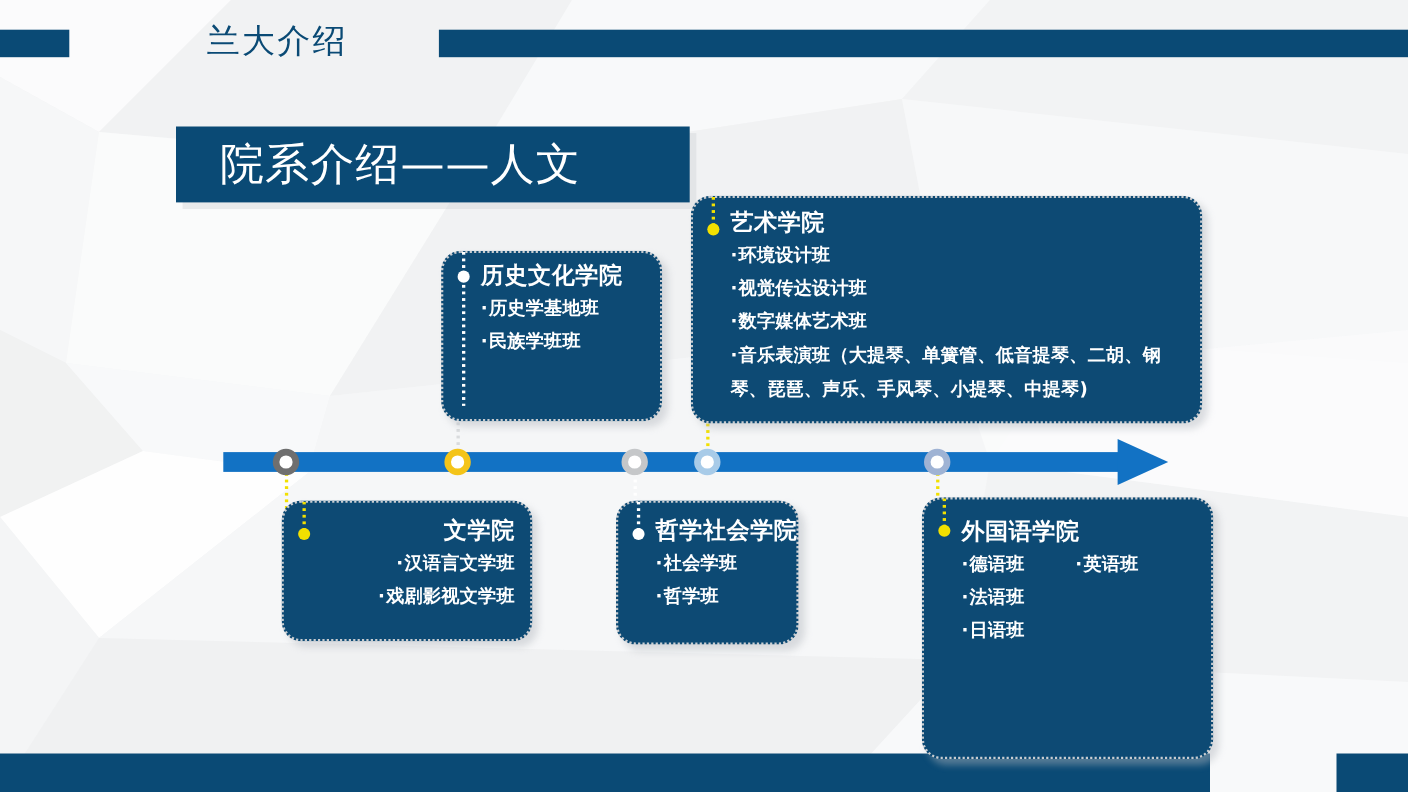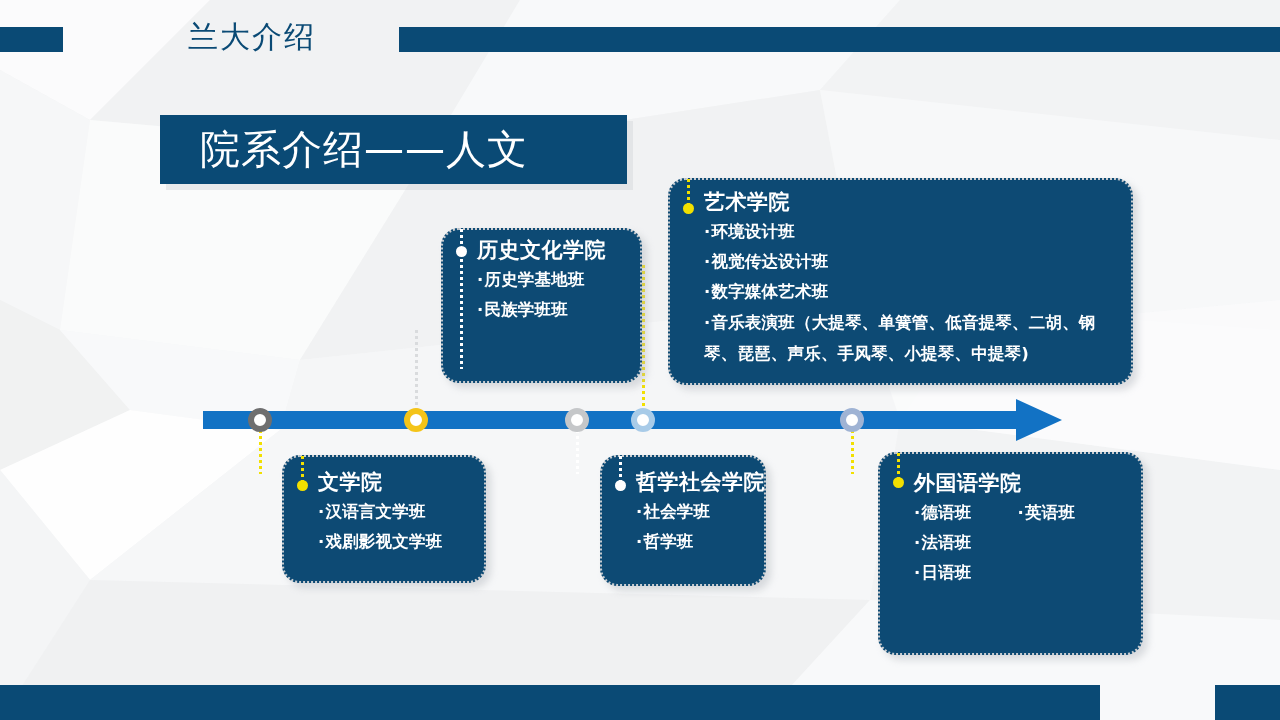--- a/index.html
+++ b/index.html
@@ -128,21 +128,20 @@
 
   
   .card {
     position: absolute;
     background: #0d4a74;
     border-radius: 18px;
     border: 2px dotted #c9cdd1;
     z-index: 8;
     box-sizing: border-box;
     box-shadow: 5px 5px 7px rgba(180,185,190,0.45);
-    margin-left: 40px;
   }
   .card-inner {
     position: relative;
     height: 100%;
     padding: 7px 14px 8px 34px;
     box-sizing: border-box;
   }
   .card-title {
     color: #ffffff;
     font-weight: bold;
@@ -260,41 +259,41 @@
   <div class="card" style="left:401px; top:228px; width:201px; height:155px;">
     <div class="stub white" style="height:140px;"></div>
     <div class="node-dot" style="top:16px; background:#ffffff;"></div>
     <div class="card-inner" style="padding-top:5px;">
       <div class="card-title">历史文化学院</div>
       <div class="card-item"><span class="bullet">·</span><span>历史学基地班</span></div>
       <div class="card-item"><span class="bullet">·</span><span>民族学班班</span></div>
     </div>
   </div>
 
-  <div class="card" style="left:242px; top:455px; width:204px; height:128px;">
+  <div class="card" style="left:256px; top:455px; width:228px; height:128px;text-align:right;">
     <div class="stub yellow" style="height:28px;"></div>
     <div class="node-dot" style="top:23px; background:#f2e000;"></div>
     <div class="card-inner" style="padding-top:10px;">
       <div class="card-title">文学院</div>
       <div class="card-item"><span class="bullet">·</span><span>汉语言文学班</span></div>
       <div class="card-item"><span class="bullet">·</span><span>戏剧影视文学班</span></div>
     </div>
   </div>
 
   <div class="card" style="left:560px; top:455px; width:166px; height:131px;">
     <div class="stub white" style="height:28px;"></div>
     <div class="node-dot" style="top:23px; background:#ffffff;"></div>
     <div class="card-inner" style="padding-top:10px;">
       <div class="card-title">哲学社会学院</div>
       <div class="card-item"><span class="bullet">·</span><span>社会学班</span></div>
       <div class="card-item"><span class="bullet">·</span><span>哲学班</span></div>
     </div>
   </div>
 
-  <div class="card" style="left:838px; top:452px; width:265px; height:203px;">
+  <div class="card" style="left:838px; top:452px; width:265px; height:238px;">
     <div class="stub yellow" style="height:28px;"></div>
     <div class="node-dot" style="top:23px; background:#f2e000;"></div>
     <div class="card-inner" style="padding-top:14px;">
       <div class="card-title">外国语学院</div>
       <div class="card-item">
         <span class="two-col"><span class="bullet">·</span><span>德语班</span></span><span class="col-gap"></span><span class="two-col"><span class="bullet">·</span><span>英语班</span></span>
       </div>
       <div class="card-item"><span class="bullet">·</span><span>法语班</span></div>
       <div class="card-item"><span class="bullet">·</span><span>日语班</span></div>
     </div>

